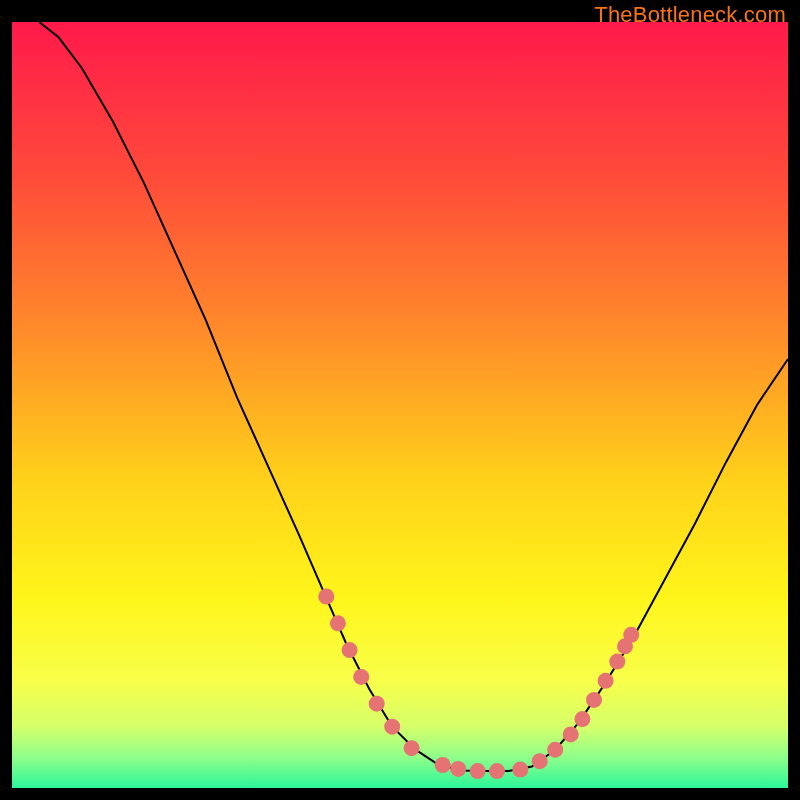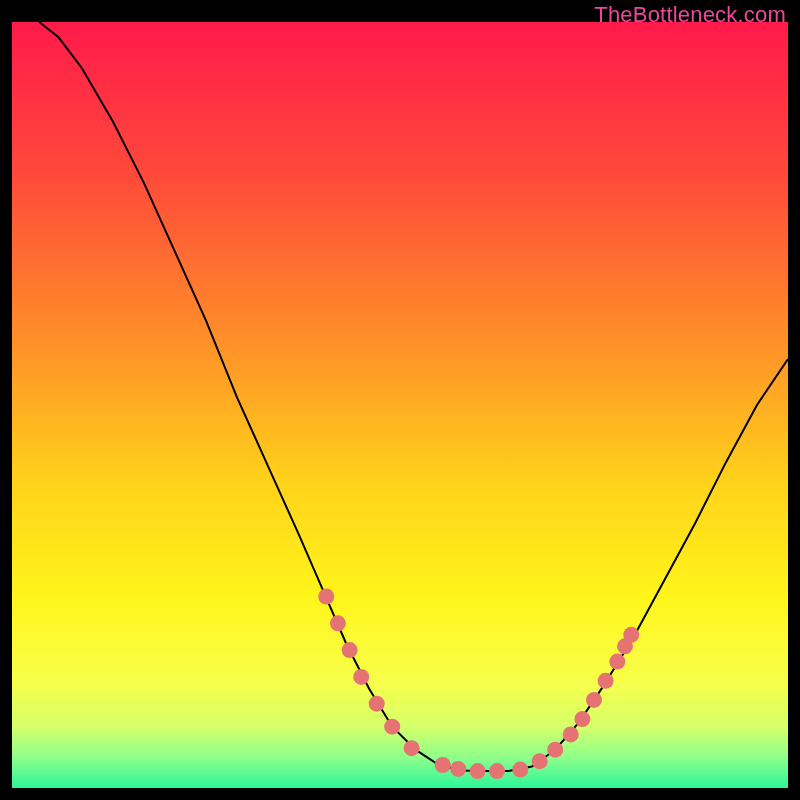--- a/index.html
+++ b/index.html
@@ -23,21 +23,21 @@
     position: absolute;
     left: 0;
     top: 0;
     width: 776px;
     height: 766px;
   }
   .watermark {
     position: absolute;
     top: 2px;
     right: 14px;
-    color: #ec4899;
+    color: #f97316;
     font-size: 22px;
     font-weight: 500;
     letter-spacing: 0.2px;
   }
   svg { display: block; }
 </style>
 </head>
 <body>
 
 <div class="watermark">TheBottleneck.com</div>

